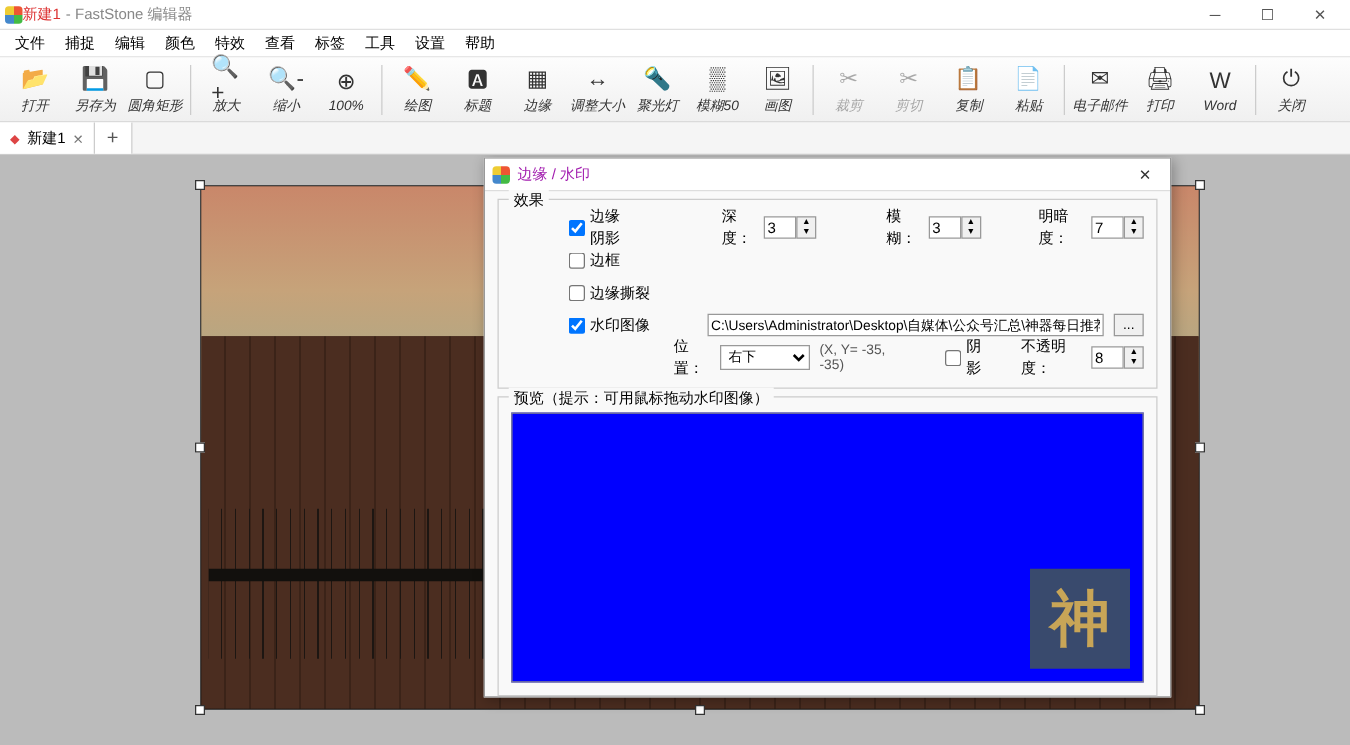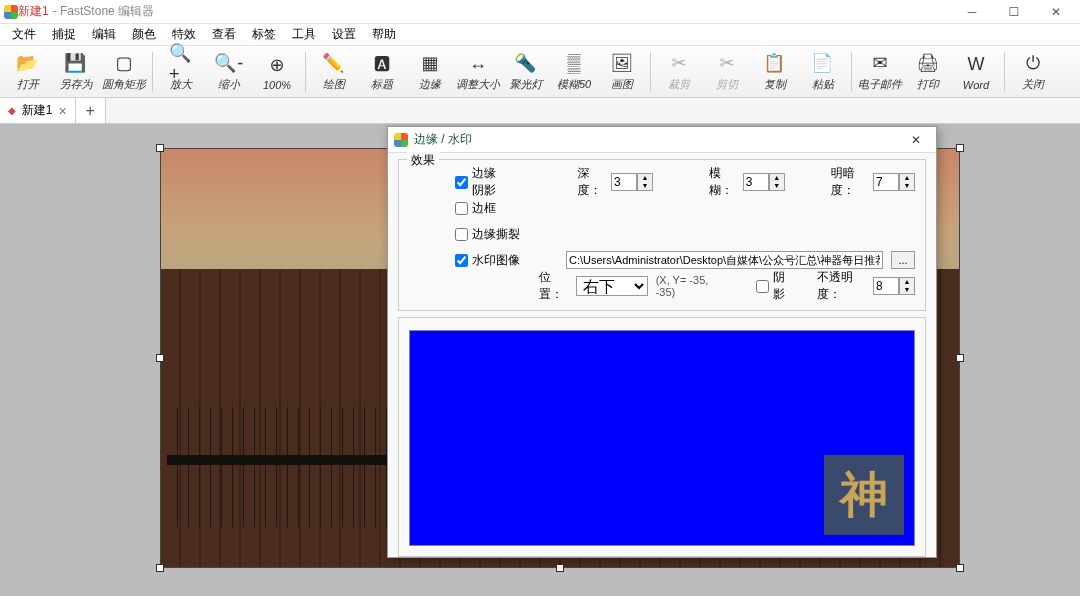--- a/index.html
+++ b/index.html
@@ -34,35 +34,35 @@
   background: repeating-linear-gradient(90deg, transparent 0 10px, #1d1612 10px 11px); }
 .bridge:before{content:"";position:absolute;left:0;right:0;top:48px;height:10px;background:#12100d;}
 .selection-handles { position: absolute; left: 160px; top: 24px; width: 800px; height: 420px; pointer-events: none; }
 .handle { position: absolute; width: 8px; height: 8px; background: #fff; border: 1px solid #333; }
 .h-tl{top:-4px;left:-4px}.h-tr{top:-4px;right:-4px}.h-bl{bottom:-4px;left:-4px}.h-br{bottom:-4px;right:-4px}
 .h-tm{top:-4px;left:50%;margin-left:-4px}.h-bm{bottom:-4px;left:50%;margin-left:-4px}
 .h-ml{left:-4px;top:50%;margin-top:-4px}.h-mr{right:-4px;top:50%;margin-top:-4px}
 .dialog { position: absolute; left: 387px; top: 2px; width: 550px; background: #f9f9f9; border: 1px solid #999; box-shadow: 2px 2px 10px rgba(0,0,0,.3); }
 .dlg-title { height: 26px; display: flex; align-items: center; padding: 0 6px; border-bottom: 1px solid #ddd; background: #fff; }
 .dlg-title .ic { width: 14px; height: 14px; margin-right: 6px; }
-.dlg-title .t { color: #14532d; }
+.dlg-title .t { color: #a21caf; }
 .dlg-close { margin-left: auto; width: 28px; height: 20px; display: flex; align-items: center; justify-content: center; cursor: pointer; color: #333; }
 .dlg-body { padding: 6px 10px 0 10px; }
 .fieldset { border: 1px solid #ccc; padding: 8px 10px 10px 10px; margin-bottom: 6px; position: relative; }
 .legend { position: absolute; top: -8px; left: 8px; background: #f9f9f9; padding: 0 4px; }
 .row { display: flex; align-items: center; height: 24px; margin: 2px 0; gap: 8px; padding-left: 46px; }
 .chk { display: flex; align-items: center; gap: 4px; }
 .chk input { width: 13px; height: 13px; }
 .num-field { display: flex; align-items: center; }
 .num-field input { width: 26px; height: 18px; border: 1px solid #999; font-size: 12px; padding: 0 2px; }
 .spin { width: 16px; height: 18px; border: 1px solid #999; display: flex; flex-direction: column; font-size: 7px; line-height: 8px; text-align: center; background: #f0f0f0; cursor: pointer; }
 .spin div { flex: 1; }
 .path-input { flex: 1; height: 18px; border: 1px solid #999; font-size: 11px; padding: 0 2px; background: #fff; }
 .browse-btn { width: 24px; height: 18px; border: 1px solid #999; background: #f0f0f0; font-size: 11px; cursor: pointer; display: flex; align-items: center; justify-content: center; }
-.select { height: 20px; border: 1px solid #999; background: #fff; font-size: 16px; padding: 0 2px; width: 88px; }
+.select { height: 20px; border: 1px solid #999; background: #fff; font-size: 11px; padding: 0 2px; width: 88px; }
 .coord { color: #555; font-size: 11px; }
 .preview { border: 1px solid #ccc; padding: 8px 10px 10px 10px; position: relative; }
 .preview-area { height: 216px; background: #0000FF; position: relative; border: 1px solid #888; margin-top: 4px; }
 .watermark-prev { position: absolute; right: 10px; bottom: 10px; width: 80px; height: 80px; background: #394a6d; display: flex; align-items: center; justify-content: center; color: #c8a557; font-size: 48px; font-weight: 600; font-family: "SimSun", serif; }
 .fs-logo{display:inline-block;width:14px;height:14px;background:conic-gradient(#e53 0 90deg,#4b4 90deg 180deg,#48c 180deg 270deg,#ec3 270deg 360deg);border-radius:3px;}
 </style>
 </head>
 <body>
 
 <div class="titlebar">
@@ -291,20 +291,21 @@
             <input value="8" style="">
             <div class="spin">
                 <div>▲</div>
                 <div>▼</div>
               </div>
           </div>
         </div>
       </div>
 
       <div class="preview">
+        <div class="legend">预览（提示：可用鼠标拖动水印图像）</div>
         <div class="preview-area">
           <div class="watermark-prev">
             <span>神</span>
           </div>
         </div>
       </div>
     </div>
   </div>
 </div>
 

